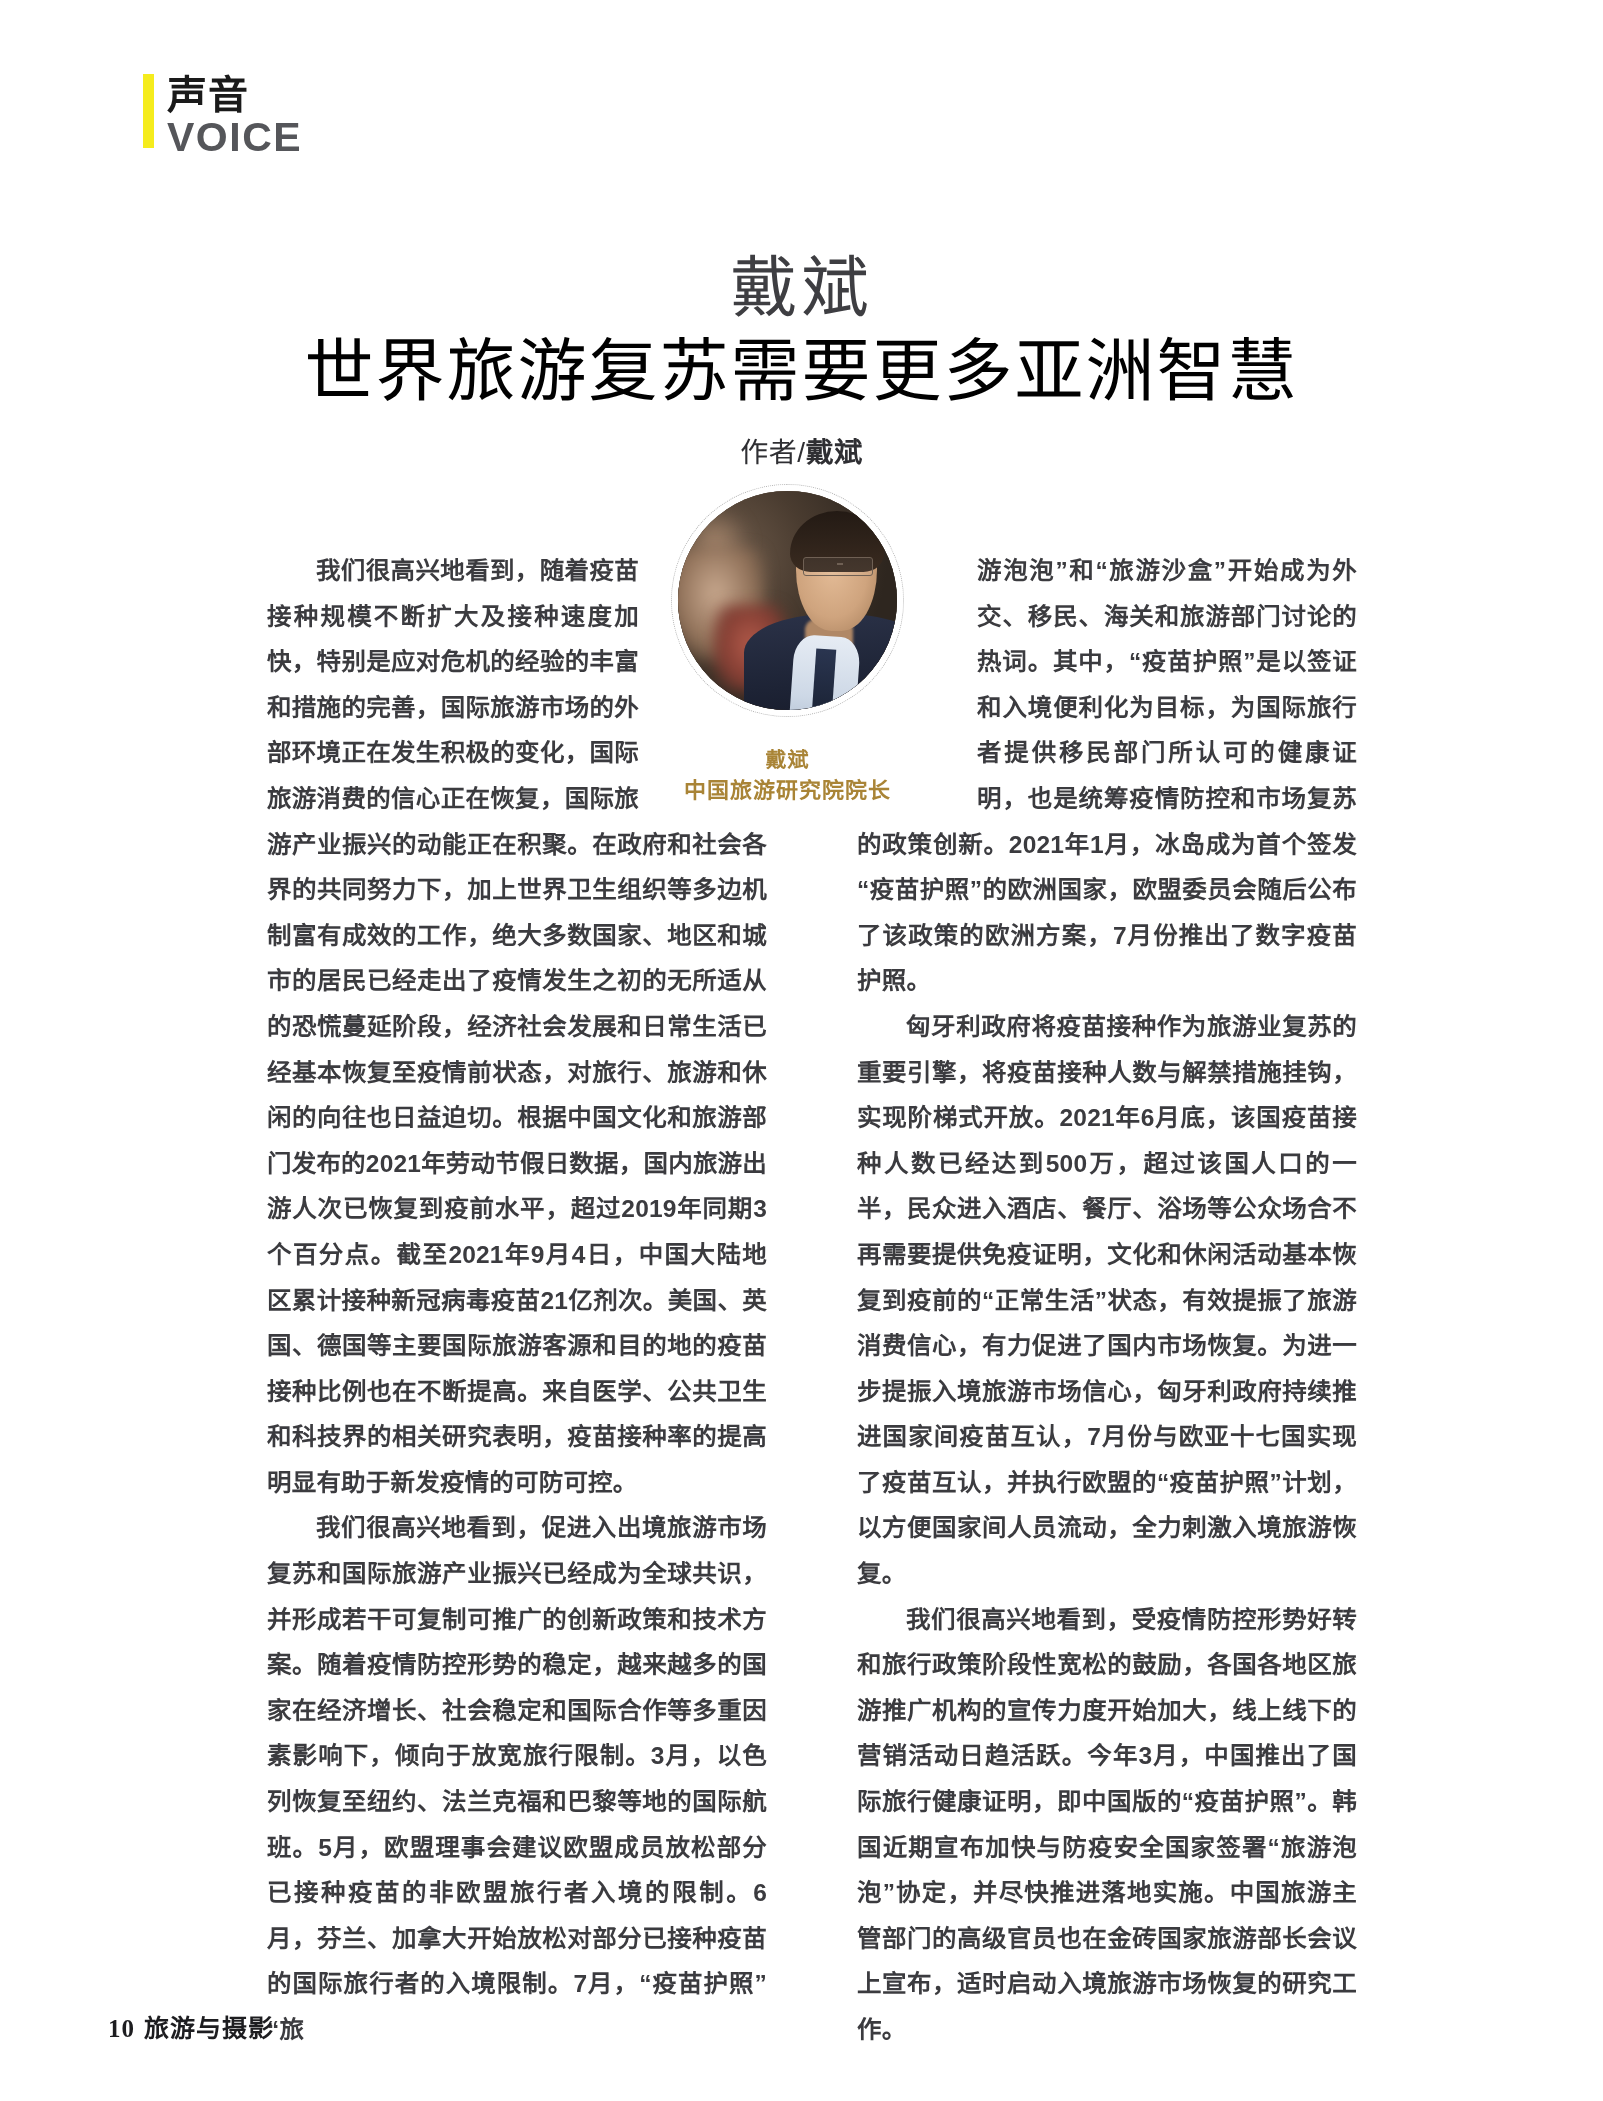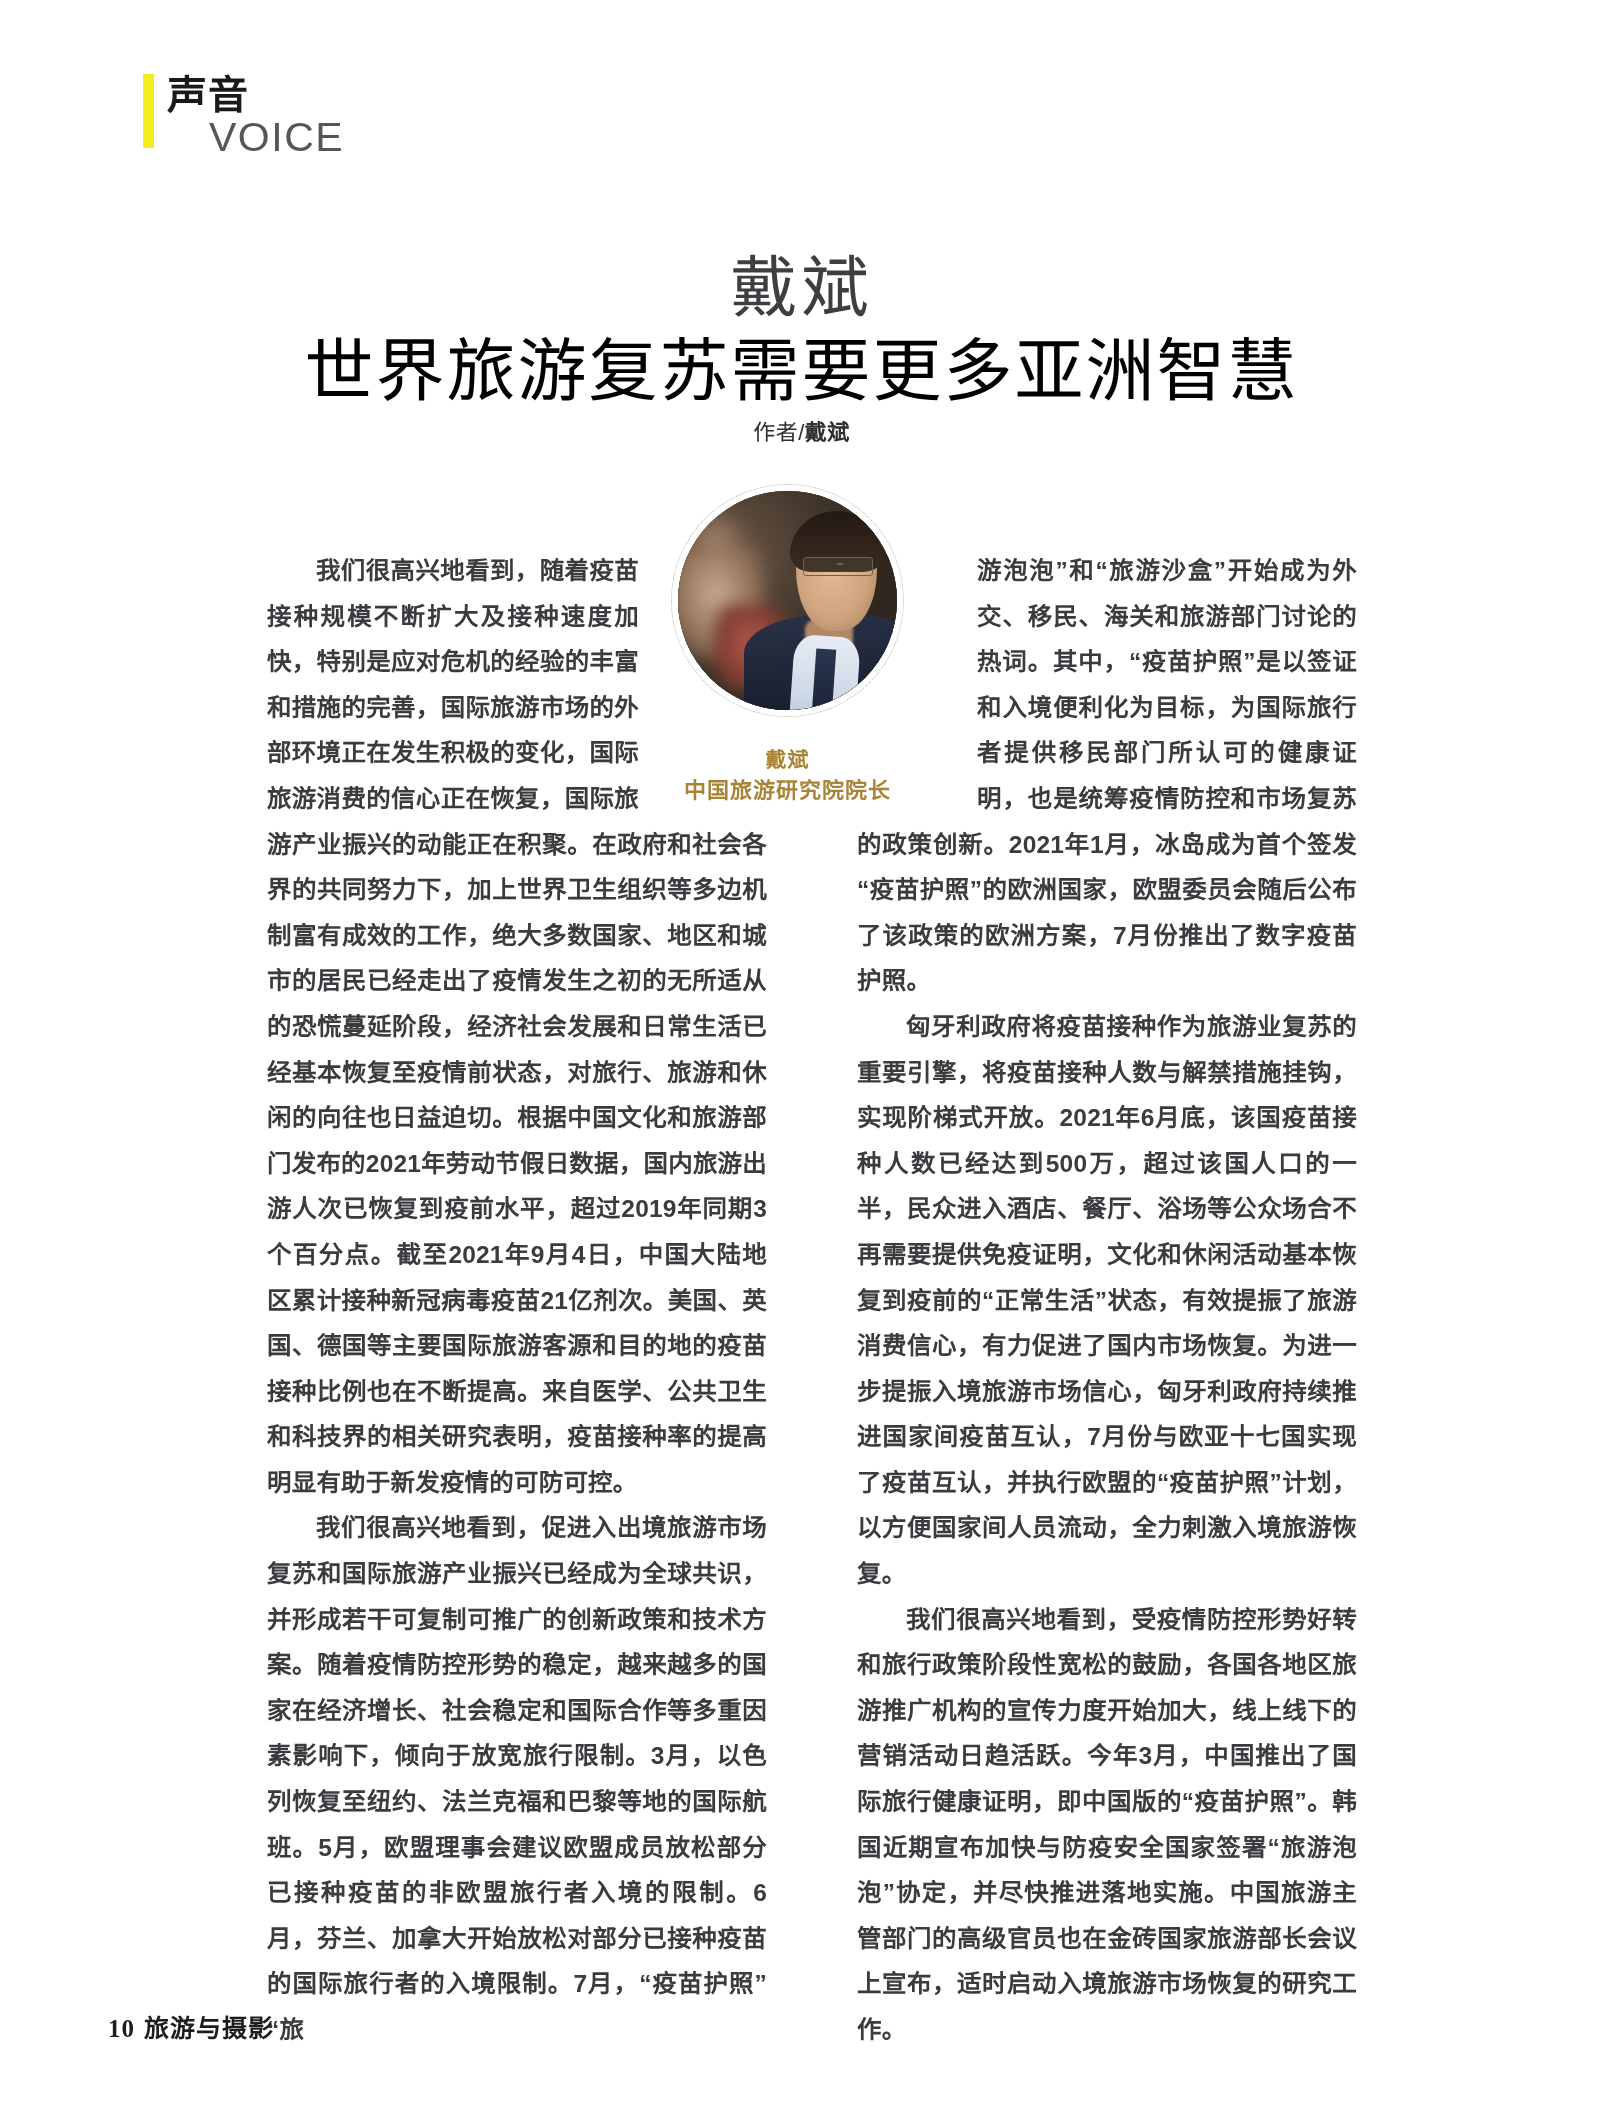--- a/index.html
+++ b/index.html
@@ -47,22 +47,21 @@
     font-weight: bold;
     color: #1a1a1a;
     letter-spacing: 1px;
     margin-top: 1px;
   }
   .section-en {
     font-size: 41px;
     color: #55565a;
     letter-spacing: 1.5px;
     margin-top: 2px;
-    font-weight: 400;
-    margin-left: 42px;
+    font-weight: 700;
   }
 
   
   .title-block {
     position: absolute;
     left: 0;
     top: 250px;
     width: 1603px;
     text-align: center;
   }
@@ -75,22 +74,22 @@
   }
   .title-main {
     font-size: 69px;
     color: #000000;
     font-weight: 300;
     letter-spacing: 2px;
     line-height: 1.12;
     margin-top: 8px;
   }
   .byline {
-    margin-top: 4px;
-    font-size: 22px;
+    margin-top: 20px;
+    font-size: 28px;
     color: #2f2f33;
     letter-spacing: 0.5px;
   }
   .byline b { font-weight: bold; }
 
   
   .portrait-wrap {
     position: absolute;
     left: 671px;
     top: 484px;

